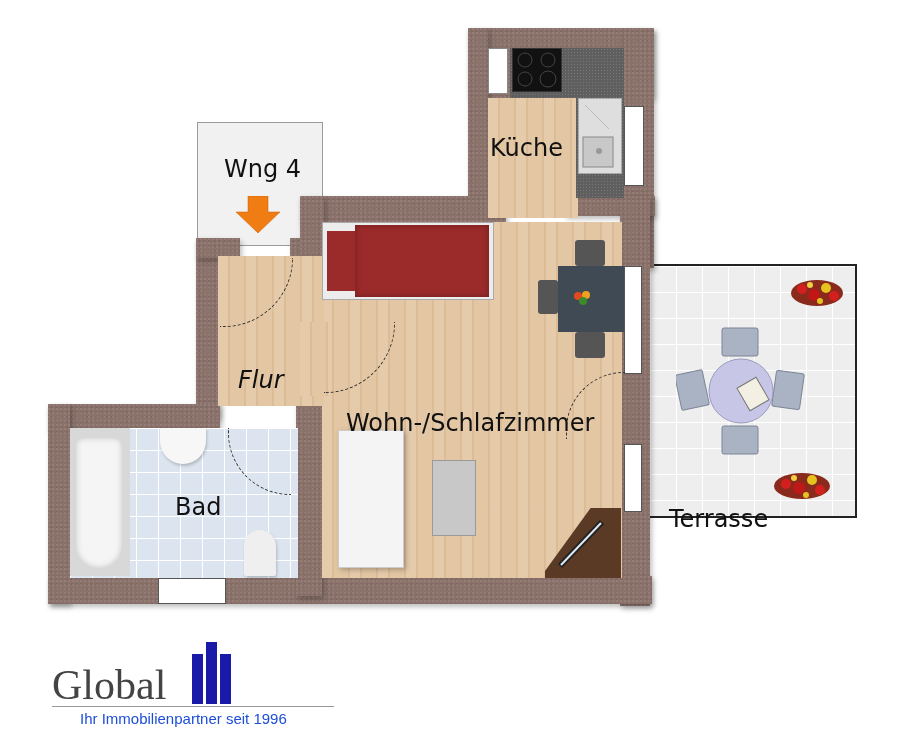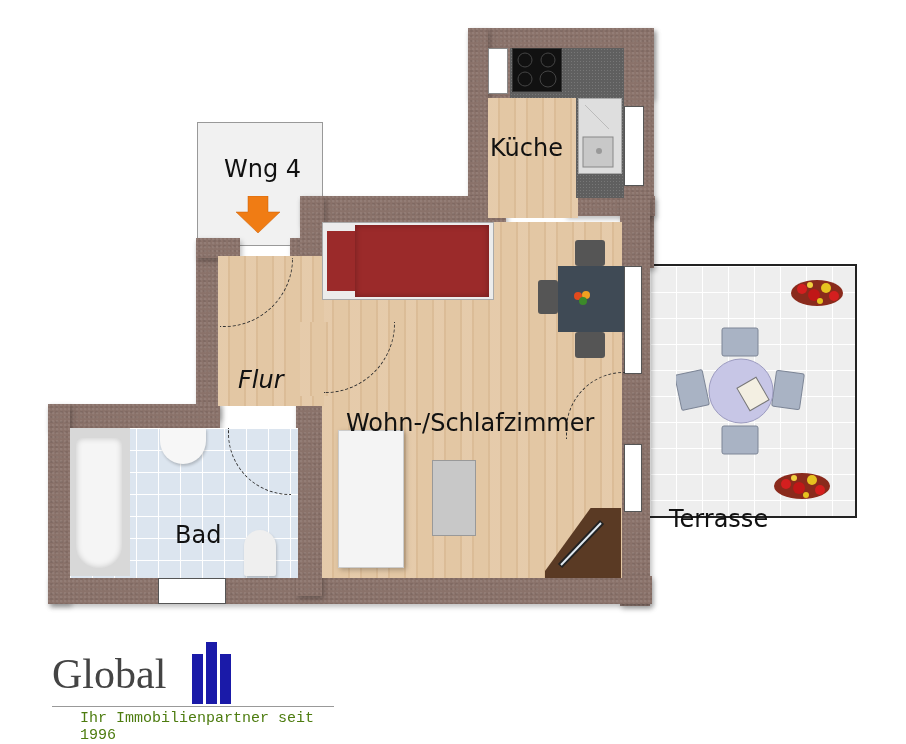--- a/index.html
+++ b/index.html
@@ -13,21 +13,21 @@
   .tile{position:absolute;background:#dce5ef;
     background-image:linear-gradient(#ffffff 1px, transparent 1px),linear-gradient(90deg,#ffffff 1px, transparent 1px);
     background-size:22px 22px;}
   .terr-tile{position:absolute;background:#eeeeee;
     background-image:linear-gradient(#ffffff 1px, transparent 1px),linear-gradient(90deg,#ffffff 1px, transparent 1px);
     background-size:26px 26px;}
   .label{position:absolute;font-family:"DejaVu Sans",sans-serif;color:#111;white-space:nowrap;}
   .window{position:absolute;background:#fff;border:1px solid #555;}
   .dash{position:absolute;border:1.5px dashed #333;border-radius:0;}
   .logo-word{position:absolute;font-family:"Liberation Serif","DejaVu Serif",serif;color:#444;font-size:42px;line-height:1;}
-  .tagline{position:absolute;font-family:Liberation Mono, monospace;color:#4d7c0f;font-size:15px;}
+  .tagline{position:absolute;font-family:Liberation Sans, sans-serif;color:#1d4ed8;font-size:15px;}
 </style>
 </head>
 <body>
 
 <div class="abs" style="left:197px;top:122px;width:124px;height:122px;background:#f1f1f1;border:1px solid #999;"></div>
 <div class="label" style="left:224px;top:155px;font-size:24px;">Wng 4</div>
 <div class="abs" style="left:234px;top:196px;width:48px;height:38px;">
   <svg width="48" height="38" viewBox="0 0 48 38">
       <polygon points="14,0 34,0 34,16 46,16 24,37 2,16 14,16" fill="#f07c14" stroke="#c85e05" stroke-width="0.5"></polygon>
     </svg>
@@ -150,24 +150,24 @@
 <div class="abs" style="left:160px;top:428px;width:46px;height:36px;background:#f7f7f7;border-radius:0 0 23px 23px;box-shadow:1px 2px 3px rgba(0,0,0,0.2);"></div>
 <div class="abs" style="left:244px;top:530px;width:32px;height:46px;background:#efefef;border-radius:16px 16px 2px 2px;box-shadow:1px 2px 3px rgba(0,0,0,0.2);"></div>
 
 <div class="dash" style="left:220px;top:258px;width:72px;height:68px;border-top:none;border-left:none;border-radius:0 0 70px 0;"></div>
 <div class="dash" style="left:324px;top:322px;width:70px;height:70px;border-top:none;border-right:none;border-radius:0 0 0 70px;transform:scaleX(-1);"></div>
 <div class="dash" style="left:228px;top:428px;width:62px;height:66px;border-top:none;border-right:none;border-radius:0 0 0 62px;"></div>
 <div class="dash" style="left:566px;top:372px;width:58px;height:66px;border-bottom:none;border-right:none;border-radius:58px 0 0 0;"></div>
 
 <div class="label" style="left:238px;top:366px;font-size:24px;font-style:italic;">Flur</div>
 <div class="label" style="left:346px;top:390px;font-size:24px;margin-top:19px;">Wohn-/Schlafzimmer</div>
-<div class="label" style="left:175px;top:521px;font-size:24px;">Bad</div>
+<div class="label" style="left:175px;top:493px;font-size:24px;">Bad</div>
 
 <div class="abs" style="left:52px;top:642px;width:290px;height:90px;">
-  <span class="logo-word" style="left:0;top:11px;text-align:right;">Global</span>
+  <span class="logo-word" style="left:0;top:22px;text-align:right;">Global</span>
   <div class="abs" style="left:140px;top:0;width:40px;height:62px;">
     <svg width="40" height="62">
         <rect x="0" y="12" width="11" height="50" fill="#1a1aa8"></rect>
         <rect x="14" y="0" width="11" height="62" fill="#1a1aa8"></rect>
         <rect x="28" y="12" width="11" height="50" fill="#1a1aa8"></rect>
       </svg>
   </div>
   <div class="abs" style="left:0;top:64px;width:282px;height:1px;background:#999;"></div>
   <span class="tagline" style="left:28px;top:68px;">Ihr Immobilienpartner seit 1996</span>
 </div>

